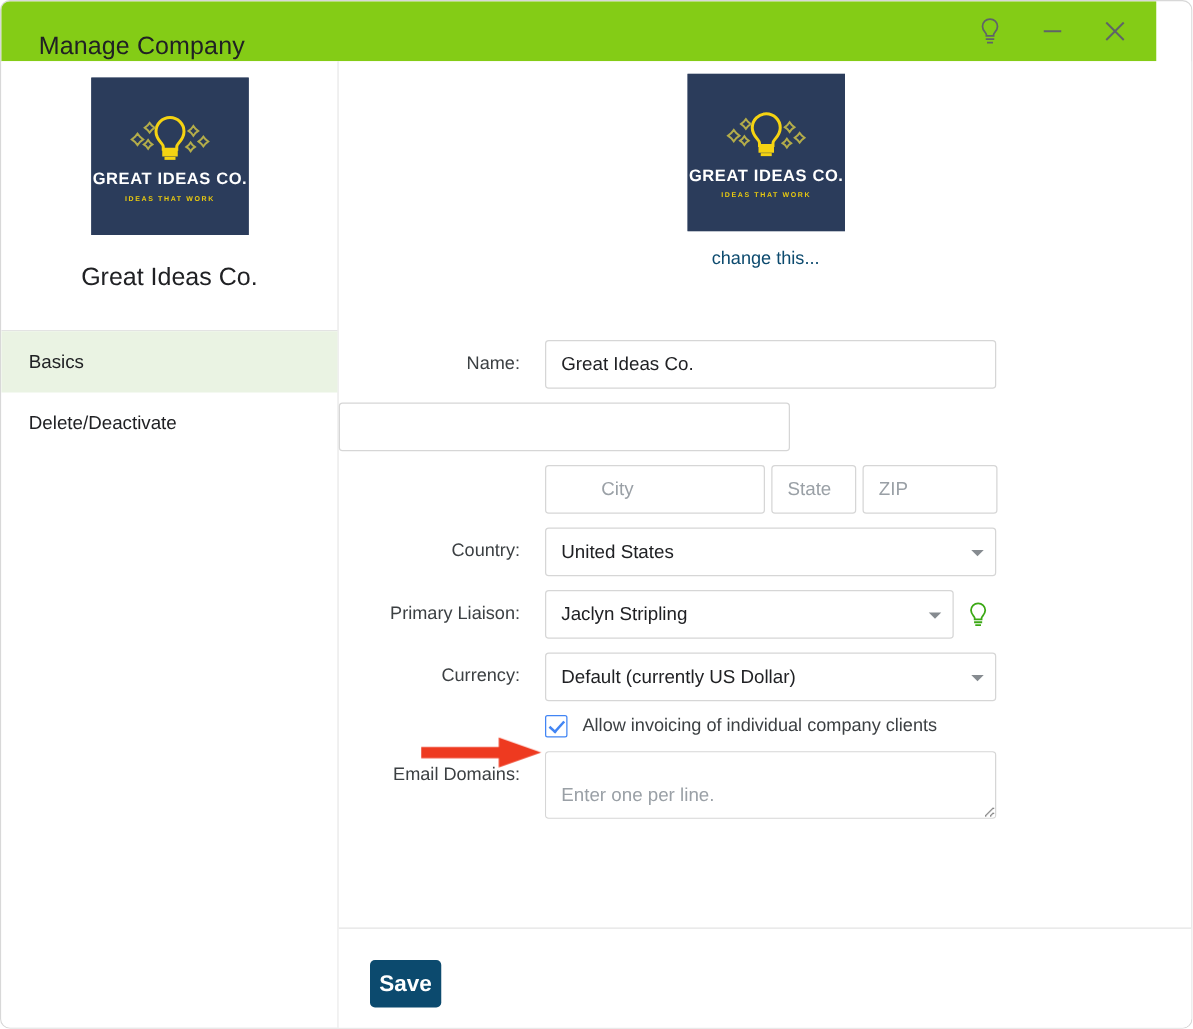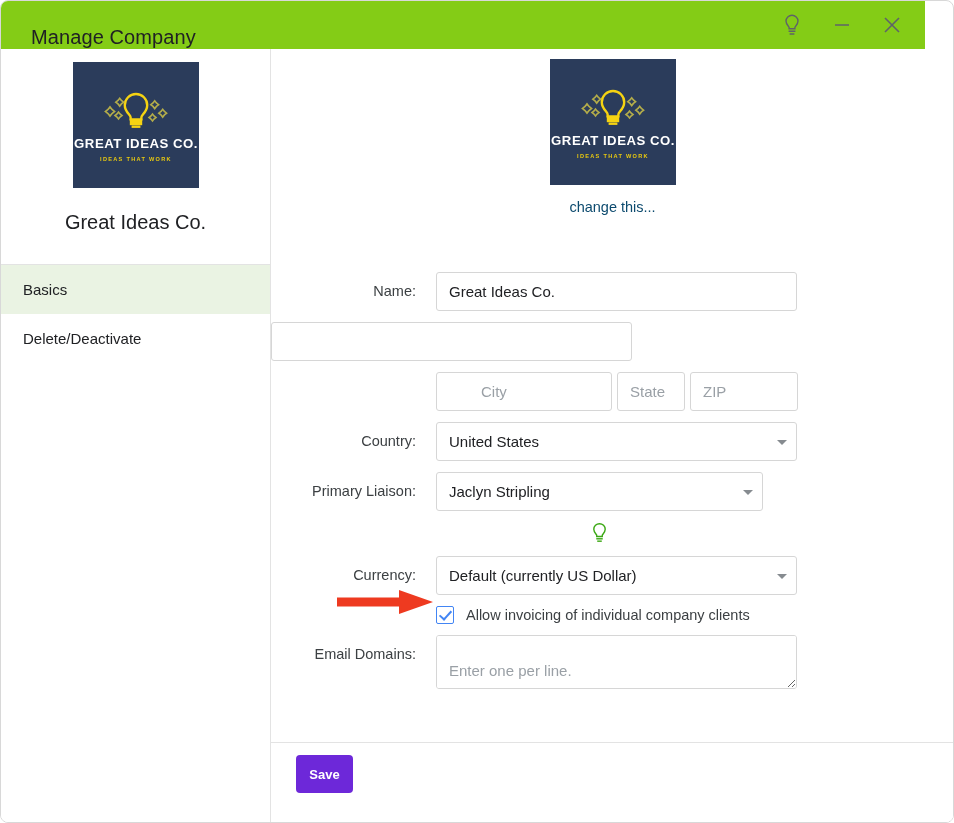--- a/index.html
+++ b/index.html
@@ -161,21 +161,21 @@
   .sel.liaison { width: 327px; }
   .caret {
     position: absolute; right: 10px; top: 50%;
     margin-top: -2px;
     width: 0; height: 0;
     border-left: 5px solid transparent;
     border-right: 5px solid transparent;
     border-top: 5px solid #868b90;
     pointer-events: none;
   }
-  .liaison-row { display: flex; align-items: center; gap: 10px; flex-direction: column; }
+  .liaison-row { display: flex; align-items: center; gap: 10px; }
   .bulb-green { cursor: pointer; display: block; }
 
   
   .check-row {
     display: flex; align-items: center;
     margin-bottom: 11px;
   }
   .check-spacer { width: 165px; flex: 0 0 165px; }
   .cbox {
     width: 18px; height: 18px;
@@ -228,28 +228,28 @@
   
   #footer {
     position: absolute;
     left: 0; bottom: 0;
     width: 683px; height: 82px;
     border-top: 1px solid #e3e3e3;
     background: #fff;
   }
   #save-button {
     position: absolute;
-    left: 25px; top: 12px;
+    left: 25px; top: 25px;
     width: 57px; height: 38px;
-    background: #6d28d9;
+    background: #0c4a6e;
     color: #ffffff;
     border: none;
     border-radius: 4px;
     font-family: "Liberation Sans", sans-serif;
-    font-size: 13px;
+    font-size: 18px;
     font-weight: bold;
     cursor: pointer;
   }
 
   
   #red-arrow {
     position: absolute;
     left: 336px; top: 586px;
     width: 100px; height: 30px;
     pointer-events: none;

